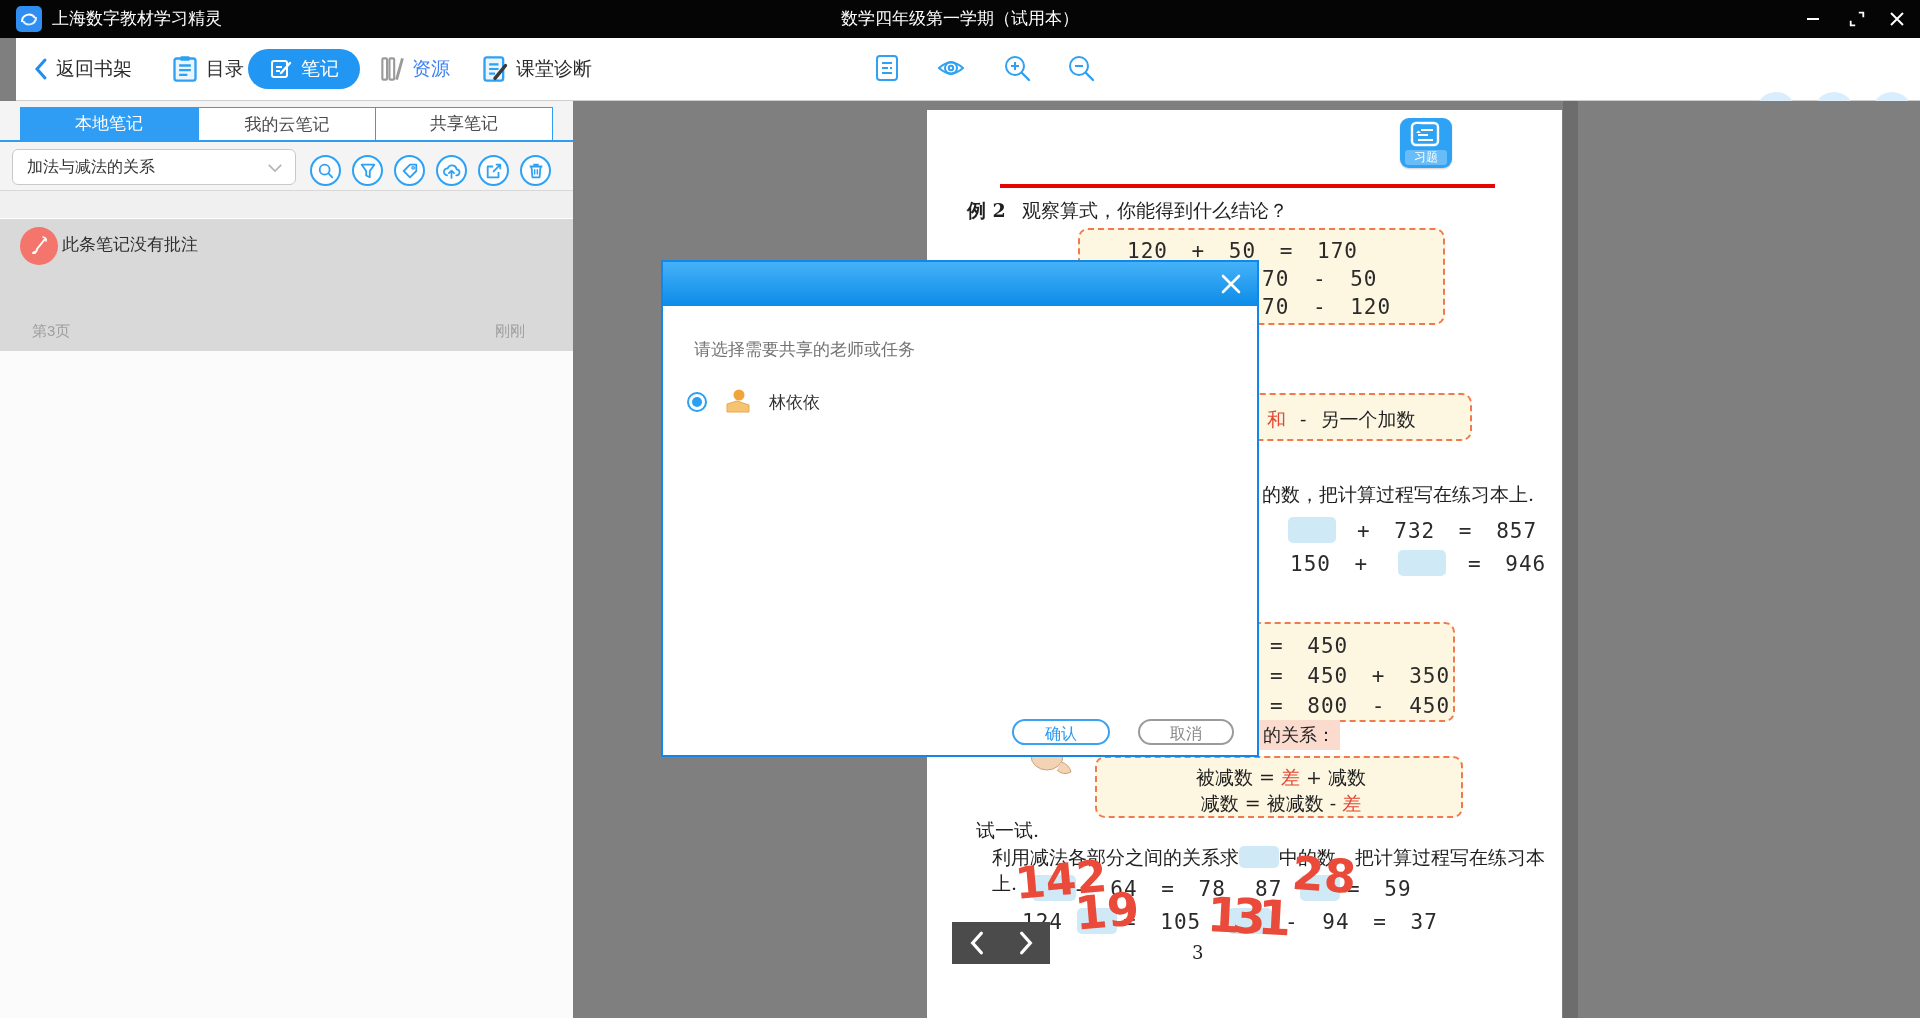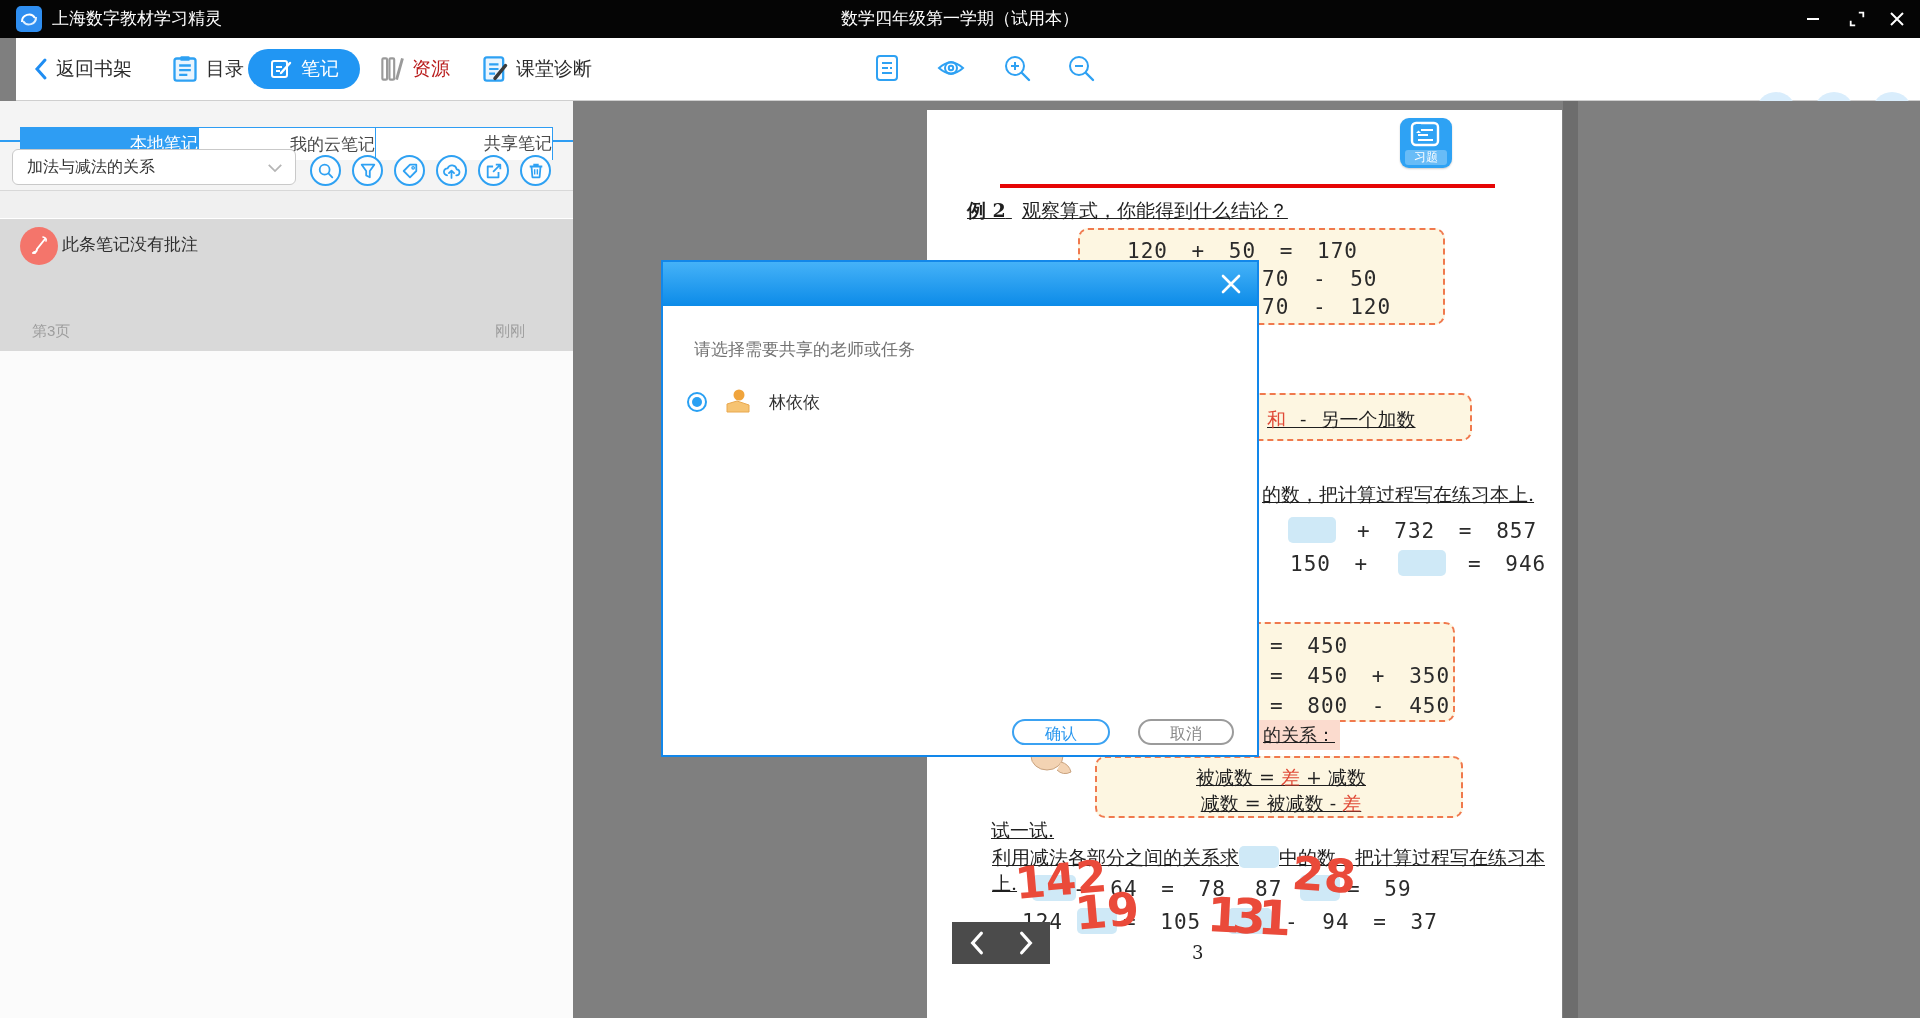--- a/index.html
+++ b/index.html
@@ -6,49 +6,49 @@
   .app{position:relative;width:1920px;height:1018px;overflow:hidden;background:#7f7f7f;font-family:"Liberation Sans",sans-serif;}
   
   .titlebar{position:absolute;left:0;top:0;width:1920px;height:38px;background:#050505;color:#fff;}
   .app-logo{position:absolute;left:16px;top:6px;width:26px;height:26px;}
   .app-name{position:absolute;left:52px;top:0;line-height:38px;font-size:17px;color:#fff;}
   .win-title{position:absolute;left:0;right:0;top:0;text-align:center;line-height:38px;font-size:17px;color:#fff;}
   .winbtn{position:absolute;top:7px;width:26px;height:24px;display:flex;align-items:center;justify-content:center;cursor:pointer;}
   
   .toolbar{position:absolute;left:0;top:38px;width:1920px;height:62px;background:#ffffff;border-bottom:1px solid #cfcfcf;margin-left:16px;}
   .tb-item{position:absolute;top:0;height:62px;display:flex;align-items:center;gap:8px;font-size:19px;color:#2b2b2b;cursor:pointer;}
-  .tb-item.dim{color:#b91c1c;gap:6px;}
+  .tb-item.dim{color:#3b82f6;gap:6px;}
   .pill{position:absolute;left:232px;top:11px;width:112px;height:40px;border-radius:20px;background:#2196f3;color:#fff;display:flex;align-items:center;justify-content:center;gap:8px;font-size:19px;cursor:pointer;}
   .cicon{position:absolute;top:60px;width:30px;height:30px;cursor:pointer;}
   .rcircle{position:absolute;top:54px;width:40px;height:40px;border-radius:50%;background:#d9edfc;display:flex;align-items:center;justify-content:center;cursor:pointer;}
   
   .sidebar{position:absolute;left:0;top:101px;width:573px;height:917px;background:#fbfbfb;}
   .sb-top{position:absolute;left:0;top:0;width:573px;height:89px;background:#f4f4f4;}
   .tabs-underline{position:absolute;left:0;top:39px;width:573px;height:2px;background:#2e9df3;}
-  .tab{position:absolute;top:6px;height:33px;line-height:33px;text-align:right;font-size:17px;cursor:pointer;box-sizing:border-box;margin-top:20px;}
+  .tab{position:absolute;top:6px;height:33px;line-height:33px;text-align:center;font-size:17px;cursor:pointer;box-sizing:border-box;}
   .tab.sel{background:#2e9df3;color:#fff;}
   .tab.unsel{background:#fff;color:#4a4a4a;border-top:1px solid #2e9df3;border-right:1px solid #2e9df3;}
   .dropdown{position:absolute;left:12px;top:48px;width:284px;height:36px;background:#fff;border:1px solid #c9c9c9;border-radius:6px;box-sizing:border-box;cursor:pointer;}
   .dropdown .txt{position:absolute;left:14px;top:0;line-height:34px;font-size:16px;color:#333;}
   .dropdown svg{position:absolute;right:12px;top:13px;}
   .sicon{position:absolute;top:54px;width:31px;height:31px;border-radius:50%;border:2px solid #2ea1f3;box-sizing:border-box;display:flex;align-items:center;justify-content:center;cursor:pointer;background:#fdfdfd;}
   .sb-sep{position:absolute;left:0;top:89px;width:573px;height:1px;background:#d8d8d8;}
   .sb-gap{position:absolute;left:0;top:90px;width:573px;height:27px;background:#f0f0f0;}
   .note-card{position:absolute;left:0;top:117px;width:573px;height:132px;background:#d9d9d9;border-top:1px solid #fff;cursor:pointer;}
   .note-ic{position:absolute;left:20px;top:8px;width:38px;height:38px;border-radius:50%;background:#f4756b;display:flex;align-items:center;justify-content:center;}
   .note-txt{position:absolute;left:62px;top:14px;font-size:17px;color:#2f2f2f;}
   .note-page{position:absolute;left:32px;bottom:10px;font-size:15px;color:#9e9e9e;}
   .note-time{position:absolute;right:48px;bottom:10px;font-size:15px;color:#9e9e9e;}
   
   .main{position:absolute;left:573px;top:101px;width:1347px;height:917px;background:#7f7f7f;}
   .page{position:absolute;left:354px;top:9px;width:635px;height:908px;background:#ffffff;}
   .scrollbar{position:absolute;left:990px;top:0;width:15px;height:917px;background:#6d6d6d;cursor:pointer;}
   .navbox{position:absolute;left:379px;top:821px;width:98px;height:42px;background:#4b4b4b;display:flex;align-items:center;justify-content:space-around;}
   .navbtn{width:30px;height:30px;display:flex;align-items:center;justify-content:center;cursor:pointer;}
-  .kai{font-family:"DejaVu Serif",serif;font-size:19px;color:#1f1f1f;text-decoration:underline;}
+  .kai{font-family:"DejaVu Serif",serif;font-size:19px;color:#1f1f1f;}
   .eq{font-family:"DejaVu Sans Mono",monospace;font-size:21px;color:#2b2b2b;word-spacing:10px;letter-spacing:1px;}
   .dbox{position:absolute;background:#fdf6e1;border:2px dashed #f0794d;border-radius:10px;box-sizing:border-box;}
   .hl{position:absolute;background:#fbdbce;}
   .blank{position:absolute;background:#cfe9f7;border-radius:5px;}
   .blank-in{display:inline-block;width:40px;height:22px;background:#cfe9f7;border-radius:5px;vertical-align:-4px;}
   .hw{position:absolute;font-family:"DejaVu Sans",sans-serif;font-weight:bold;color:#ea4a3a;transform:rotate(-5deg);line-height:1;}
   .red{color:#e04835;}
   .abs{position:absolute;}
   .badge{position:absolute;left:473px;top:8px;width:52px;height:50px;background:#2ea2f4;border-radius:9px;box-shadow:0 1px 2px rgba(0,0,0,.2);}
   .badge .lbl{position:absolute;left:5px;right:5px;bottom:3px;height:15px;line-height:15px;border-radius:3px;background:rgba(255,255,255,.28);color:#fff;font-size:12px;text-align:center;}
@@ -314,21 +314,21 @@
           <span>被减数  =  </span><span class="red">差</span><span>  +  减数</span>
         </div>
       </div>
 
       <svg class="cartoon" width="52" height="42" viewBox="0 0 52 42">
         <ellipse cx="22" cy="18" rx="16" ry="14" fill="#f3d3b3" stroke="#c9a27e" stroke-width="1"></ellipse>
         <path d="M36,24 q8,2 10,10 q-8,4 -14,-2" fill="#f3d3b3" stroke="#c9a27e" stroke-width="1"></path>
         <path d="M8,10 q10,-8 26,-2" stroke="#8a6a4f" stroke-width="3" fill="none"></path>
       </svg>
 
-      <div class="kai abs" style="left:64px;top:708px;">试一试.</div>
+      <div class="kai abs" style="left:49px;top:708px;">试一试.</div>
       <div class="kai abs" style="left:65px;top:735px;">
         <span>利用减法各部分之间的关系求</span><span class="blank-in"></span><span>中的数，把计算过程写在练习本上.</span>
       </div>
 
       <div class="blank" style="left:105px;top:765px;width:44px;height:26px;"></div>
       <div class="eq abs" style="left:146px;top:767px;">- 64 = 78</div>
       <div class="eq abs" style="left:328px;top:767px;">87 -</div>
       <div class="blank" style="left:373px;top:765px;width:40px;height:26px;"></div>
       <div class="eq abs" style="left:420px;top:767px;">= 59</div>
 

